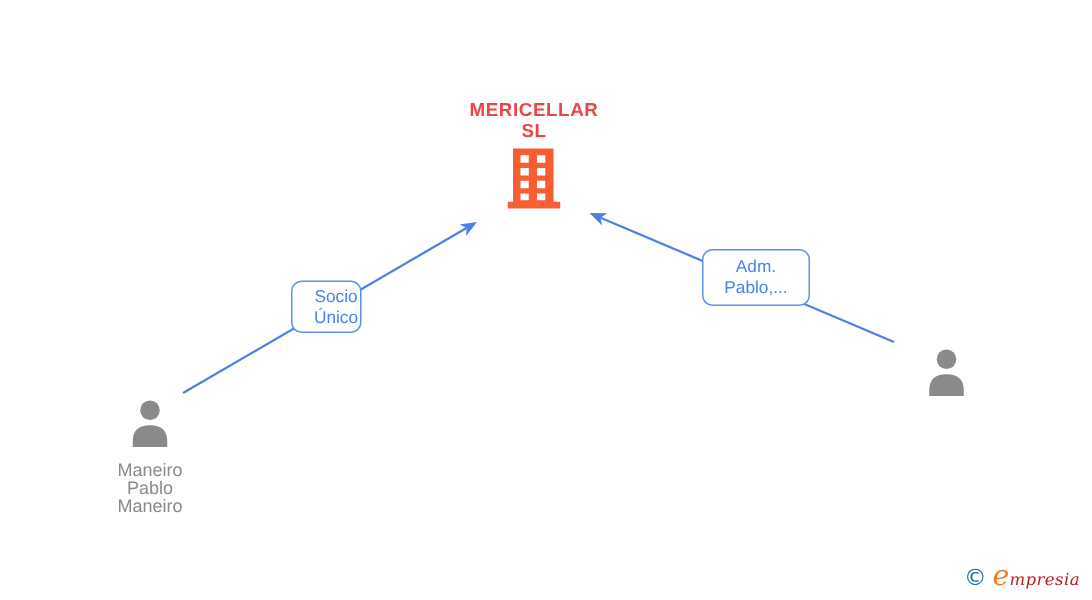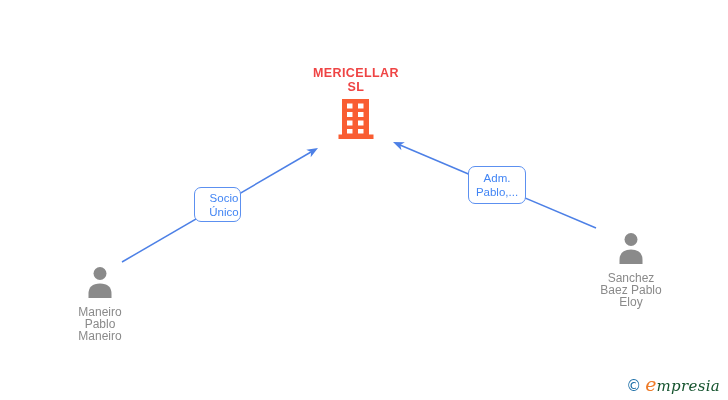--- a/index.html
+++ b/index.html
@@ -20,37 +20,37 @@
 
   
   .edge-label{
     position:absolute;z-index:3;background:#ffffff;
     border:1.5px solid #5c90f0;border-radius:7px;
     color:#4285f4;font-size:11.5px;line-height:14px;text-align:center;
     display:flex;flex-direction:column;justify-content:center;
     box-sizing:border-box;cursor:pointer;
   }
   .edge-label.socio{left:194px;top:187px;width:47px;height:35px;padding-left:13px;}
-  .edge-label.adm{left:468px;top:166px;width:58px;height:38px;}
+  .edge-label.adm{left:468px;top:166px;width:72px;height:38px;}
 
   
   .person{width:120px;cursor:pointer;}
   .person .pname{font-size:12px;line-height:12px;color:#8a8a8a;margin-top:4px;}
   .person.left{left:40px;top:266px;text-align:center;}
   .person.right{left:571px;top:232px;}
 
   
   .watermark{
     position:absolute;right:8px;bottom:5px;z-index:2;
     display:flex;align-items:baseline;gap:4px;
   }
   .watermark .copy{font-size:15px;color:#1a6da6;font-family:"DejaVu Sans",sans-serif;}
   .watermark .brand{font-family:"DejaVu Serif",serif;font-style:italic;}
   .watermark .brand .e{color:#ee7b28;font-size:19px;}
-  .watermark .brand .rest{color:#14532d;font-size:15px;letter-spacing:.3px;}
+  .watermark .brand .rest{color:#b91c1c;font-size:11px;letter-spacing:.3px;}
 </style>
 </head>
 <body>
 
 <div class="canvas">
 
   <svg class="edges" width="728" height="400" viewBox="0 0 728 400">
 
     <line x1="122" y1="262" x2="311" y2="152" stroke="#4d80e6" stroke-width="1.5"></line>
     <path d="M0 0 L-11 4.4 L-8 0 L-11 -4.4 Z" fill="#4d80e6" transform="translate(318,148) rotate(-30.2)"></path>
@@ -102,25 +102,20 @@
       <span>Pablo</span><br>
       <span>Maneiro</span>
     </div>
   </div>
 
   <div class="node person right">
     <svg width="28" height="32" viewBox="0 0 28 32">
       <circle cx="14" cy="7.5" r="6.5" fill="#8a8a8a"></circle>
       <path d="M2.5 32 L2.5 28 Q2.5 17.5 14 17.5 Q25.5 17.5 25.5 28 L25.5 32 Z" fill="#8a8a8a"></path>
     </svg>
-    <div class="pname">
-      <span>Sanchez</span><br>
-      <span>Baez Pablo</span><br>
-      <span>Eloy</span>
-    </div>
   </div>
 
   <div class="watermark">
     <span class="copy">©</span>
     <span class="brand"><span class="e">e</span><span class="rest">mpresia</span></span>
   </div>
 
 </div>
 
 </body></html>

